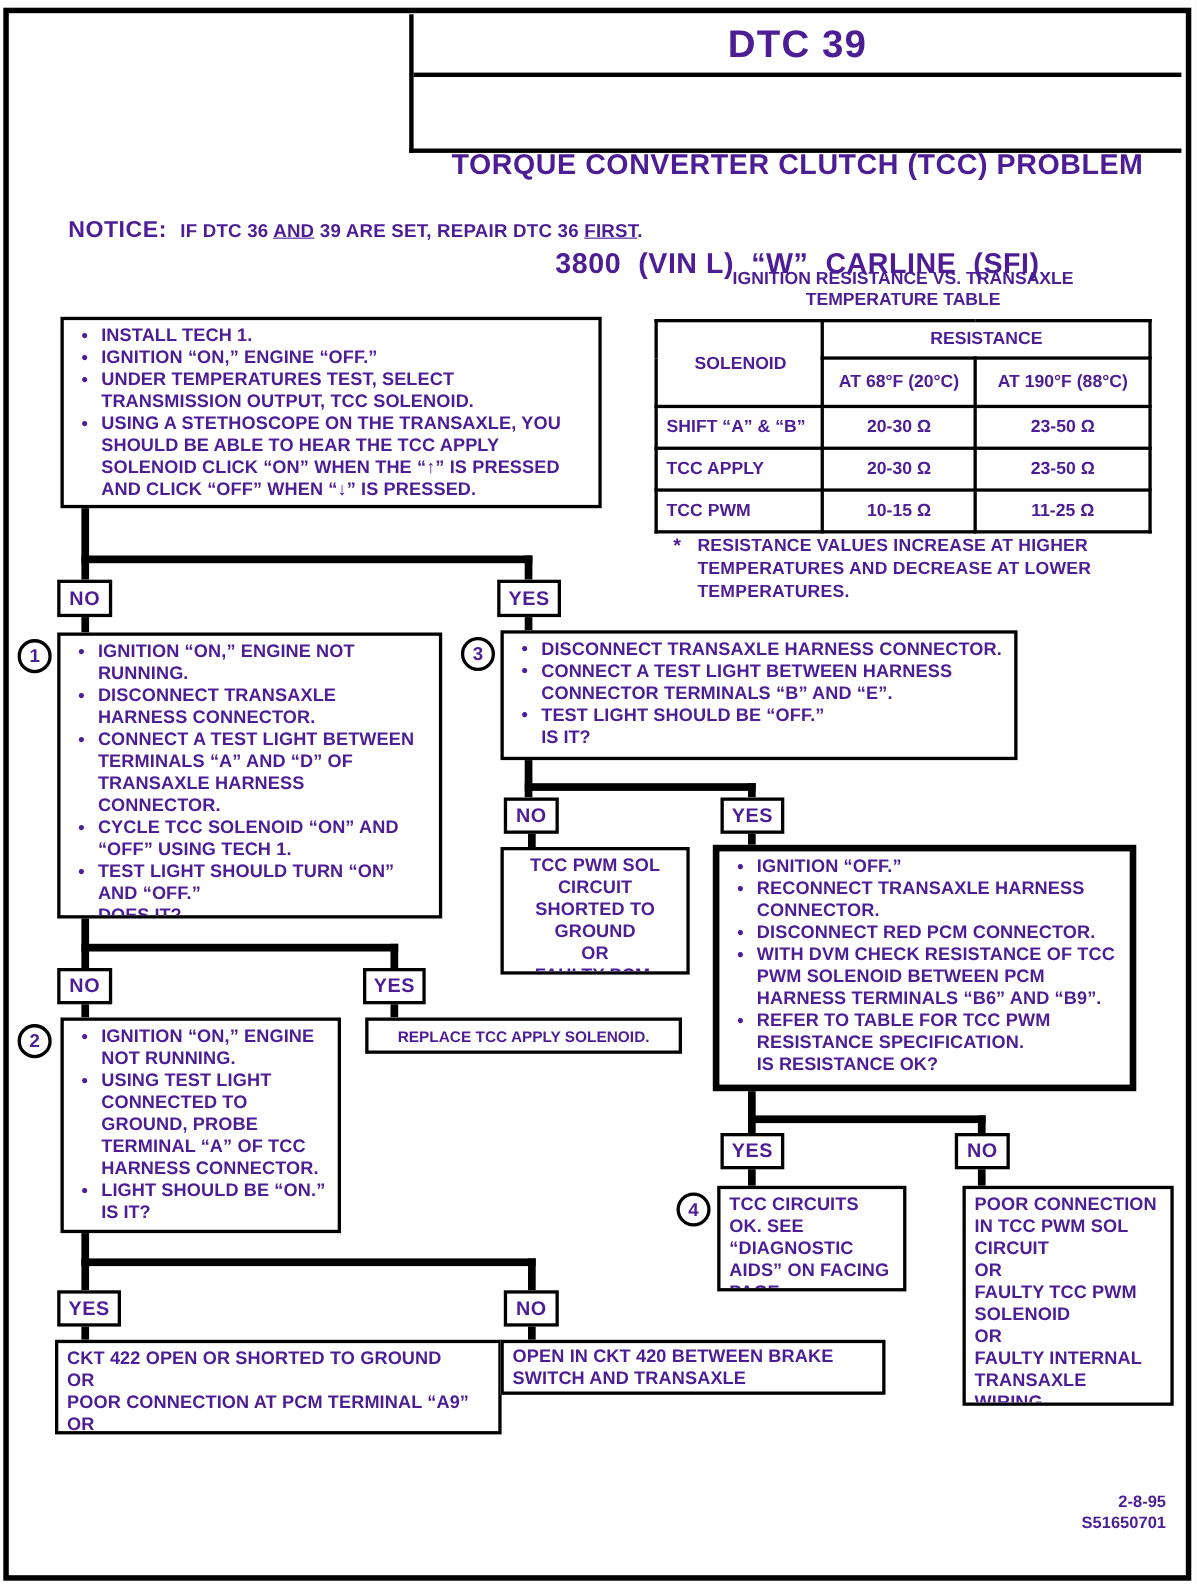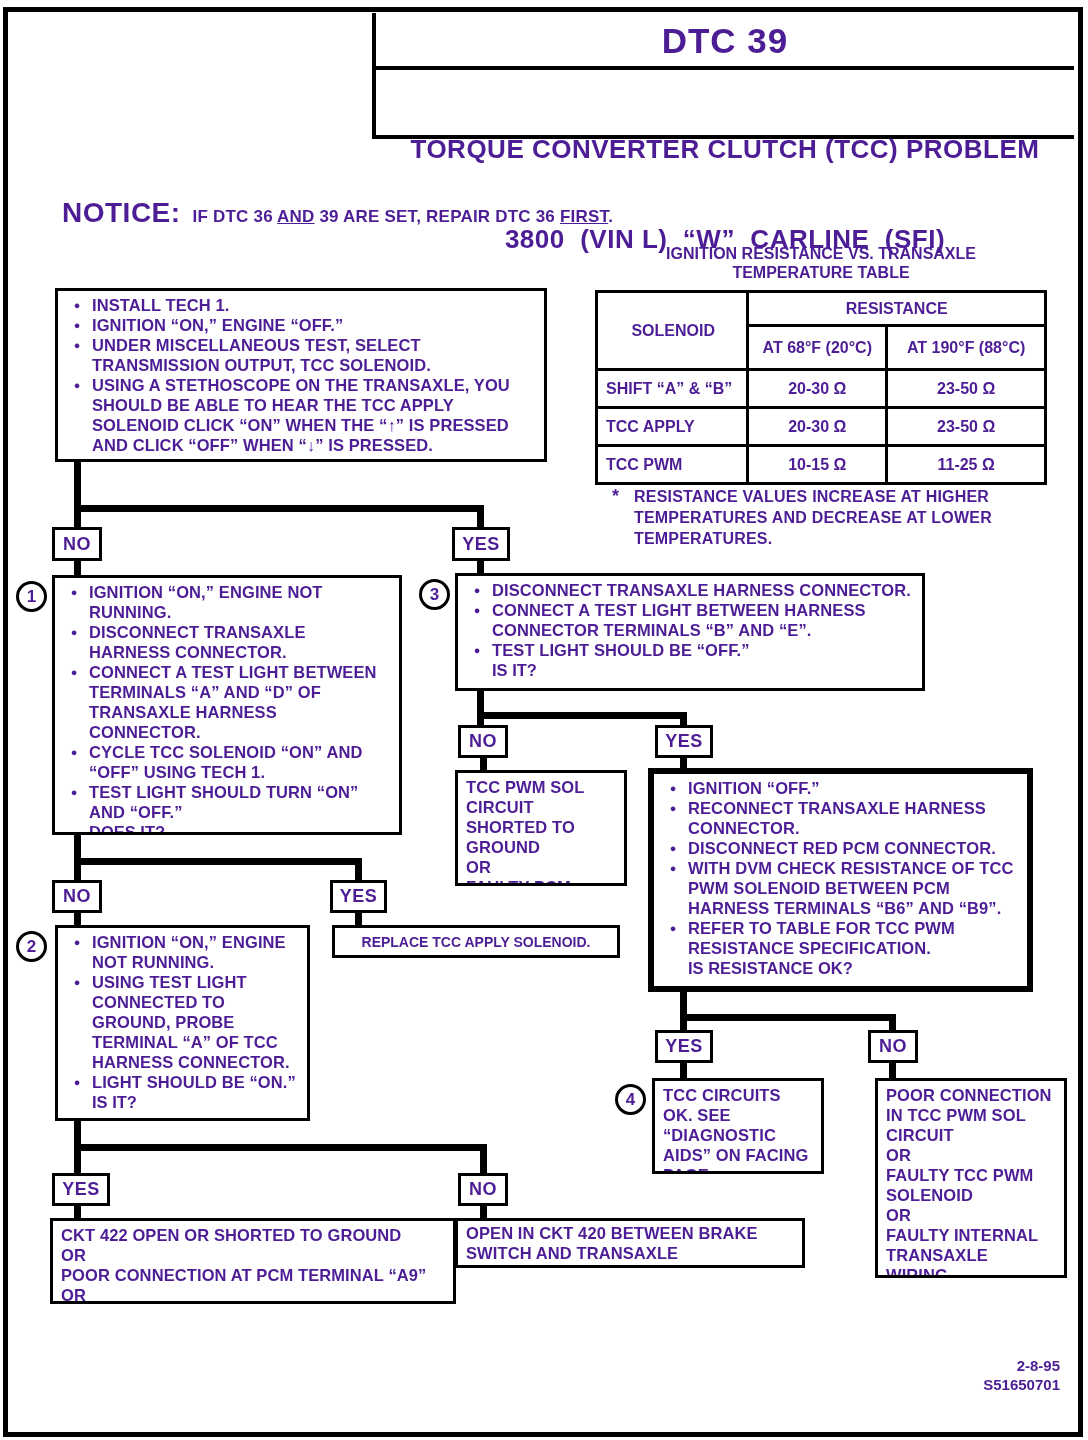--- a/index.html
+++ b/index.html
@@ -10,21 +10,21 @@
   .frame{position:absolute;left:3px;top:7px;right:5px;bottom:3px;border:5px solid #000;}
   
   .titlebox{position:absolute;left:372px;top:13px;width:702px;height:126px;
             border-left:4px solid #000;border-bottom:4px solid #000;background:#fff;}
   .t-top{height:57px;border-bottom:4px solid #000;font-size:35px;line-height:55px;
          text-align:center;letter-spacing:1px;}
   .t-bot{padding-top:4px;font-size:26px;line-height:30px;text-align:center;
          letter-spacing:.5px;white-space:pre-wrap;}
   
   .notice{position:absolute;left:62px;top:197px;width:620px;display:flex;align-items:baseline;}
-  .notice .nl{font-size:28px;letter-spacing:.5px;}
+  .notice .nl{font-size:21px;letter-spacing:.5px;}
   .notice .nt{font-size:17px;margin-left:12px;letter-spacing:.2px;}
   .u{text-decoration:underline;}
   
   .tbl-title{position:absolute;left:595px;top:244px;width:452px;text-align:center;
              font-size:16px;line-height:19px;}
   table.res{position:absolute;left:595px;top:290px;width:452px;border-collapse:collapse;
             background:#fff;}
   table.res th,table.res td{border:3px solid #000;font-size:16px;padding:0 6px;}
   table.res .c-sol{width:152px;text-align:left;padding-left:8px;}
   table.res .hd{text-align:center;}
@@ -114,21 +114,21 @@
     <div class="bitem">
         <span class="bu">●</span>
         <span class="tx">INSTALL TECH 1.</span>
       </div>
     <div class="bitem">
         <span class="bu">●</span>
         <span class="tx">IGNITION “ON,” ENGINE “OFF.”</span>
       </div>
     <div class="bitem">
         <span class="bu">●</span>
-        <span class="tx">UNDER MISCELLANEOUS TEST, SELECT TRANSMISSION OUTPUT, TCC SOLENOID.</span>
+        <span class="tx">UNDER TEMPERATURES TEST, SELECT TRANSMISSION OUTPUT, TCC SOLENOID.</span>
       </div>
     <div class="bitem">
         <span class="bu">●</span>
         <span class="tx">USING A STETHOSCOPE ON THE TRANSAXLE, YOU SHOULD BE ABLE TO HEAR THE TCC APPLY SOLENOID CLICK “ON” WHEN THE “↑” IS PRESSED AND CLICK “OFF” WHEN “↓” IS PRESSED.</span>
       </div>
   </div>
 
   <div class="cl" style="left:74px;top:462px;width:7px;height:65px;"></div>
   <div class="cl" style="left:74px;top:505px;width:410px;height:7px;"></div>
   <div class="cl" style="left:477px;top:505px;width:7px;height:22px;"></div>
@@ -180,21 +180,21 @@
   </div>
 
   <div class="cl" style="left:477px;top:691px;width:7px;height:34px;"></div>
   <div class="cl" style="left:477px;top:712px;width:210px;height:7px;"></div>
   <div class="cl" style="left:680px;top:712px;width:7px;height:13px;"></div>
   <div class="dec" style="left:458px;top:725px;width:50px;height:33px;">NO</div>
   <div class="dec" style="left:655px;top:725px;width:58px;height:33px;">YES</div>
   <div class="cl" style="left:480px;top:758px;width:7px;height:12px;"></div>
   <div class="cl" style="left:680px;top:758px;width:7px;height:10px;"></div>
 
-  <div class="box leaf" style="left:455px;top:770px;width:172px;height:116px;">
+  <div class="box leaf" style="left:455px;top:770px;width:172px;height:116px;text-align:center;">
     <span class="ln">TCC PWM SOL CIRCUIT SHORTED TO GROUND</span>
     <span class="ln">OR</span>
     <span class="ln">FAULTY PCM.</span>
   </div>
 
   <div class="box thick bullets" style="left:648px;top:768px;width:385px;height:224px;">
     <div class="bitem">
         <span class="bu">●</span>
         <span class="tx">IGNITION “OFF.”</span>
       </div>

